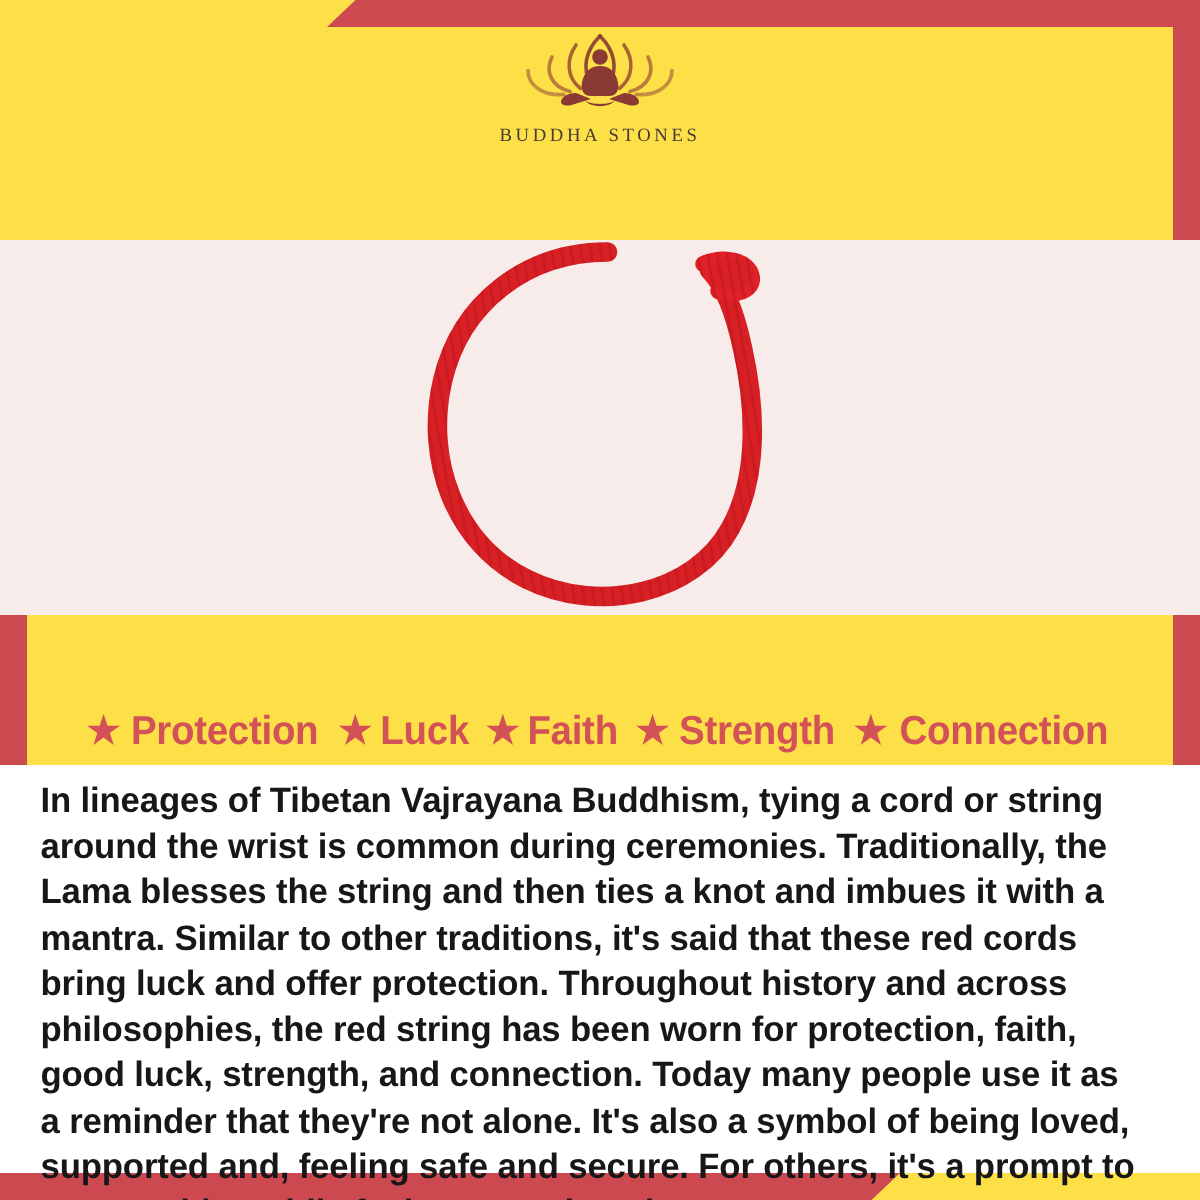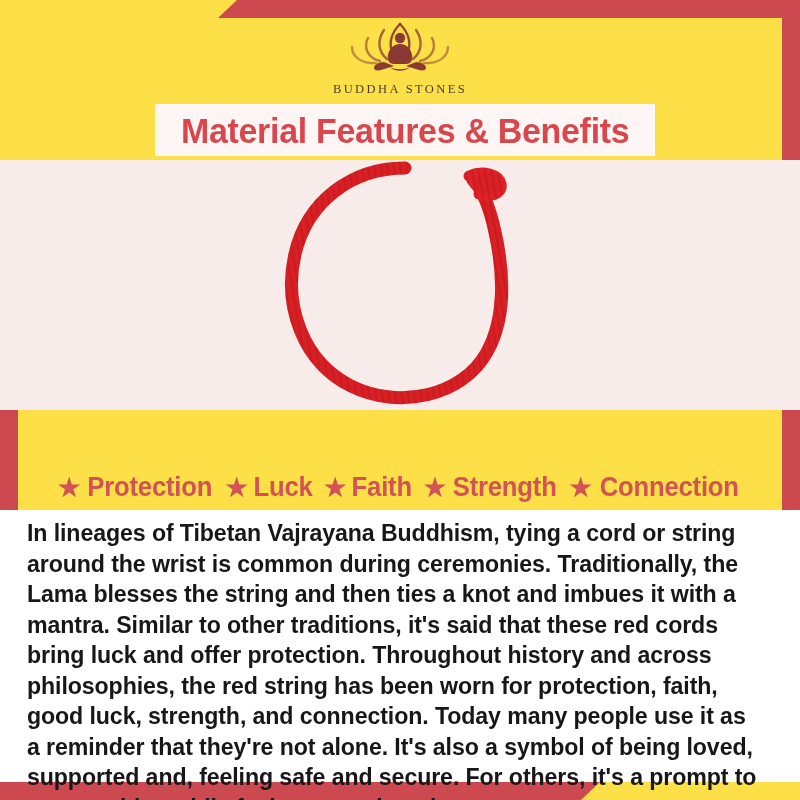--- a/index.html
+++ b/index.html
@@ -148,23 +148,20 @@
           <path d="M76 30 C69 30,65 35,64 41 C63 46,65 50,70 50 L82 50 C87 50,89 46,88 41 C87 35,83 30,76 30 Z"></path>
           <path d="M60 48 C54 48,50 51,50 54 C50 56,53 57,57 56 L70 52 Z"></path>
           <path d="M92 48 C98 48,102 51,102 54 C102 56,99 57,95 56 L82 52 Z"></path>
           <path d="M66 53 C70 56,82 56,86 53 C82 58,70 58,66 53 Z"></path>
         </g>
       </svg>
     </span>
     <span class="logo-word">BUDDHA STONES</span>
   </div>
 
-  <div class="title-band">
-    <span class="title-text">Material Features &amp; Benefits</span>
-  </div>
 
   <div class="photo">
     <span class="bracelet-svg">
       <svg width="300" height="270" viewBox="0 0 300 270">
         <defs>
           <pattern id="braid" width="9" height="9" patternUnits="userSpaceOnUse" patternTransform="rotate(35)">
             <rect width="9" height="9" fill="#e02127"></rect>
             <path d="M0 0 L9 9 M-2 7 L2 11 M7 -2 L11 2" stroke="#b5161b" stroke-width="1.6" opacity=".55"></path>
           </pattern>
         </defs>

